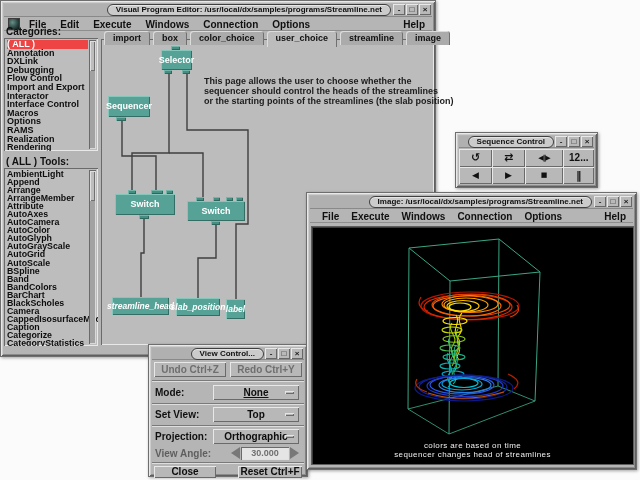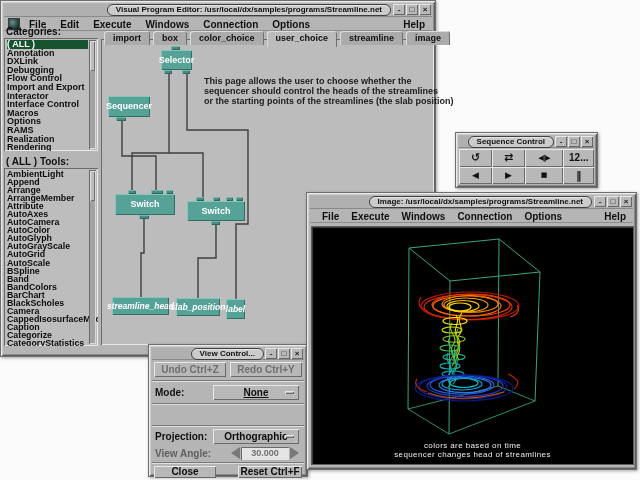--- a/index.html
+++ b/index.html
@@ -30,21 +30,21 @@
     background:radial-gradient(circle at 35% 35%, #6a8f88 0%, #27423e 60%, #0c1615 100%);
     border:1px solid #3c3c3c; }
   .etched { height:2px; border-top:1px solid #7a7a7a; border-bottom:1px solid #dedede; }
 
   .panel-label { position:absolute; font:bold 10px "Liberation Sans",sans-serif; color:#101010; white-space:nowrap; }
 
   .list { position:absolute; background:#bdbdbd; overflow:hidden; padding:2px 10px 2px 3px;
     box-shadow: inset 1px 1px 0 #6a6a6a, inset -1px -1px 0 #e8e8e8; }
   .list .list-item { font:bold 9px/8.6px "Liberation Sans",sans-serif; color:#0d0d0d; white-space:nowrap; }
   .list.tools .list-item { line-height:8.05px; font-size:8.8px; }
-  .list .list-item.selected { background:#14532d; color:#fff; }
+  .list .list-item.selected { background:#ef4444; color:#fff; }
   .vtrack { position:absolute; top:2px; bottom:2px; right:2px; width:7px; background:#a2a2a2;
     box-shadow: inset 1px 1px 0 #6a6a6a, inset -1px -1px 0 #d9d9d9; }
   .vthumb { position:absolute; left:1px; right:1px; top:1px; height:30px; background:#bdbdbd;
     box-shadow: inset 1px 1px 0 #e0e0e0, inset -1px -1px 0 #707070; }
 
   .tabstrip { position:absolute; display:flex; align-items:flex-end; }
   .tab { margin-right:3px; padding:2px 9px 2px; background:#ababab;
     font:bold 9px/10px "Liberation Sans",sans-serif; color:#101010;
     border-top-left-radius:3px; border-top-right-radius:3px;
     box-shadow: inset 1px 1px 0 #dcdcdc, inset -1px 0 0 #707070; white-space:nowrap; }
@@ -365,20 +365,27 @@
   </div>
   <div class="etched" style="position:absolute;left:3px;right:3px;top:35px;"></div>
   <div class="vc-row" style="top:40px;height:15px;">
     <span class="vc-label" style="margin-left:2px;">Mode:</span>
     <div class="vc-btn opt-btn" style="width:86px;height:15px;margin-left:auto;margin-right:4px;text-decoration:underline;">
       <span>None</span>
       <span class="opt-dash"></span>
     </div>
   </div>
   <div class="etched" style="position:absolute;left:3px;right:3px;top:58px;"></div>
+  <div class="vc-row" style="top:62px;height:15px;">
+    <span class="vc-label" style="margin-left:2px;">Set View:</span>
+    <div class="vc-btn opt-btn" style="width:86px;height:15px;margin-left:auto;margin-right:4px;">
+      <span>Top</span>
+      <span class="opt-dash"></span>
+    </div>
+  </div>
   <div class="etched" style="position:absolute;left:3px;right:3px;top:80px;"></div>
   <div class="vc-row" style="top:84px;height:15px;">
     <span class="vc-label" style="margin-left:2px;">Projection:</span>
     <div class="vc-btn opt-btn" style="width:86px;height:15px;margin-left:auto;margin-right:4px;">
       <span>Orthographic</span>
       <span class="opt-dash"></span>
     </div>
   </div>
   <div class="vc-row" style="top:101px;height:14px;">
     <span class="vc-label" style="margin-left:2px;color:#5f5f5f;">View Angle:</span>

